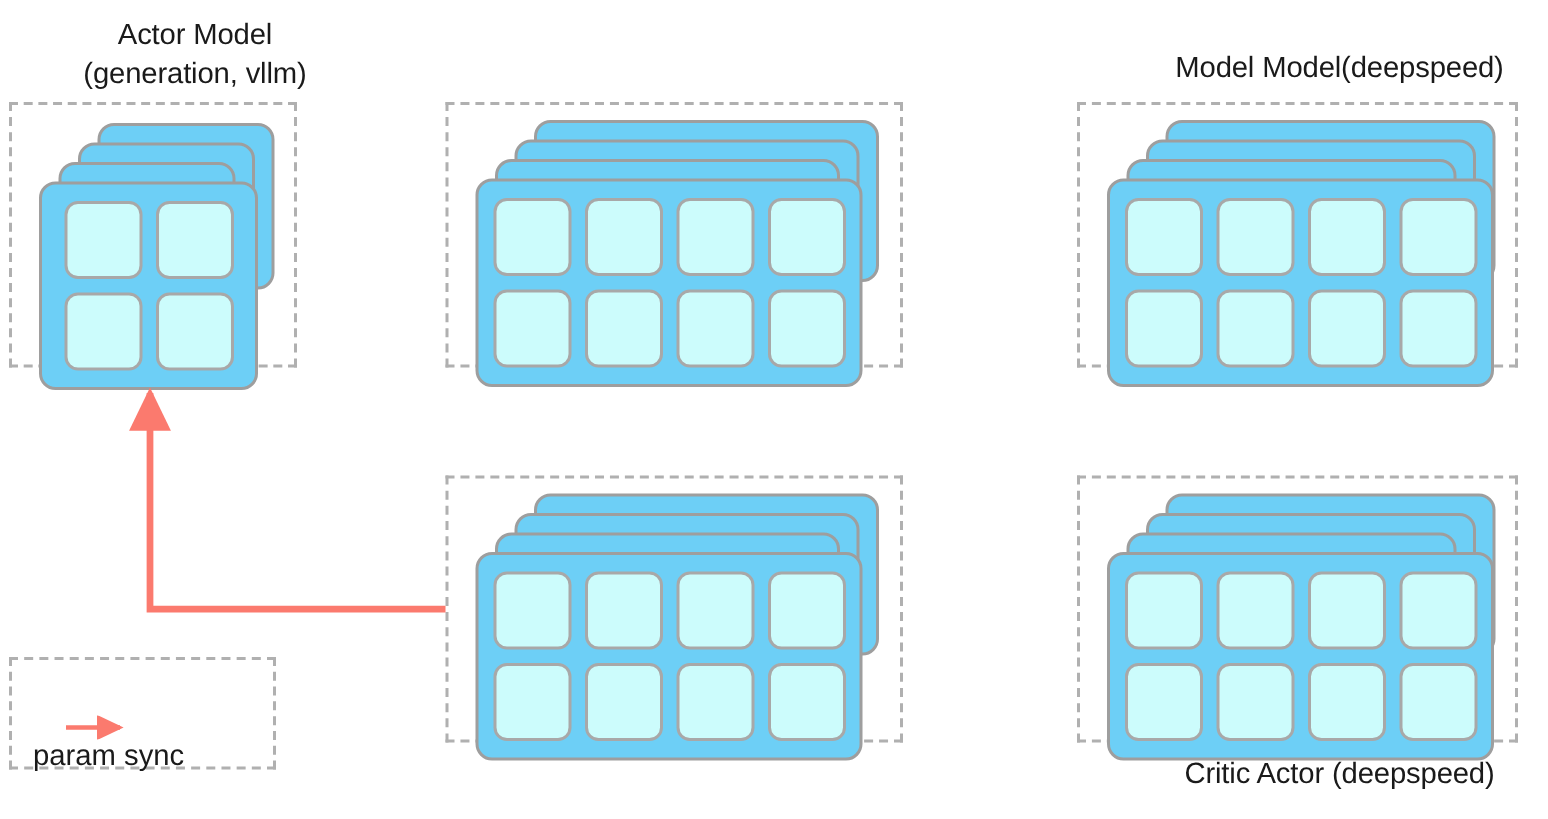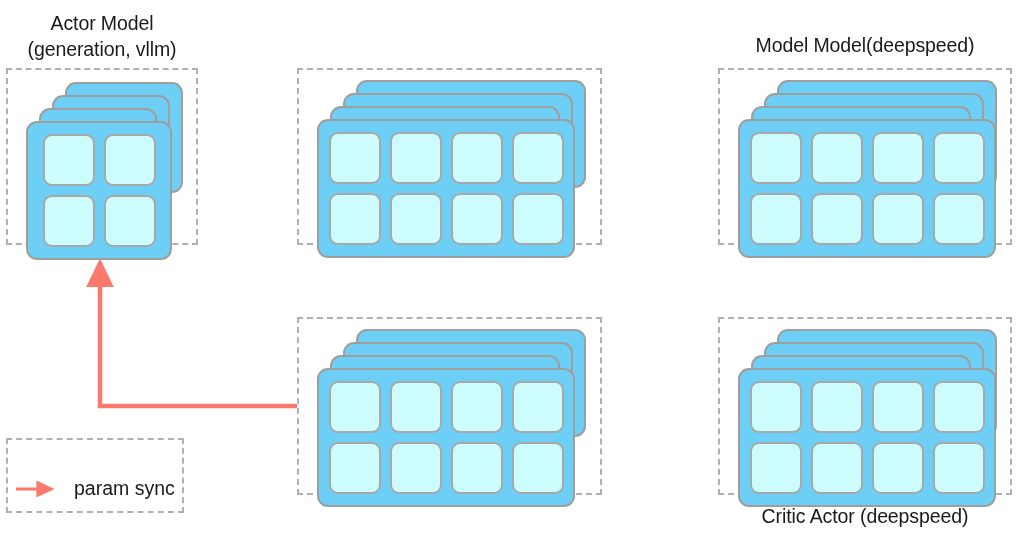--- a/index.html
+++ b/index.html
@@ -32,20 +32,21 @@
 
   
   .title {
     position: absolute;
     text-align: center;
     color: #1a1a1a;
     font-size: 19.5px;
     line-height: 26px;
     white-space: pre-line;
     letter-spacing: -0.1px;
+    padding-left: 28px;
   }
 
   
   .stack {
     position: absolute;
   }
   .card {
     position: absolute;
     box-sizing: border-box;
     background: #6DCFF6;
@@ -78,20 +79,21 @@
     height: 546px;
     pointer-events: none;
     overflow: visible;
   }
 
   
   .legend-row {
     position: absolute;
     display: flex;
     align-items: center;
+    flex-direction: column;
   }
   .legend-label {
     font-size: 19.5px;
     color: #1a1a1a;
     white-space: nowrap;
   }
 </style>
 </head>
 <body>
 

